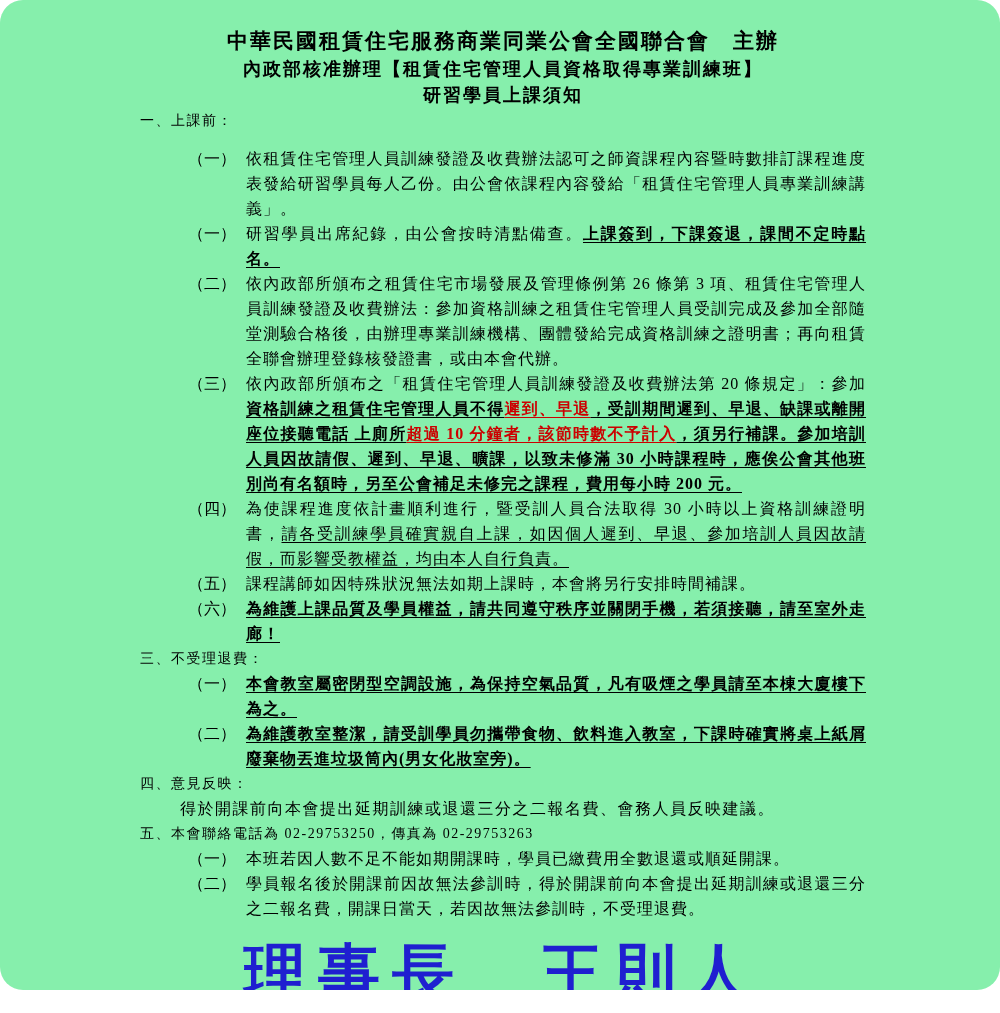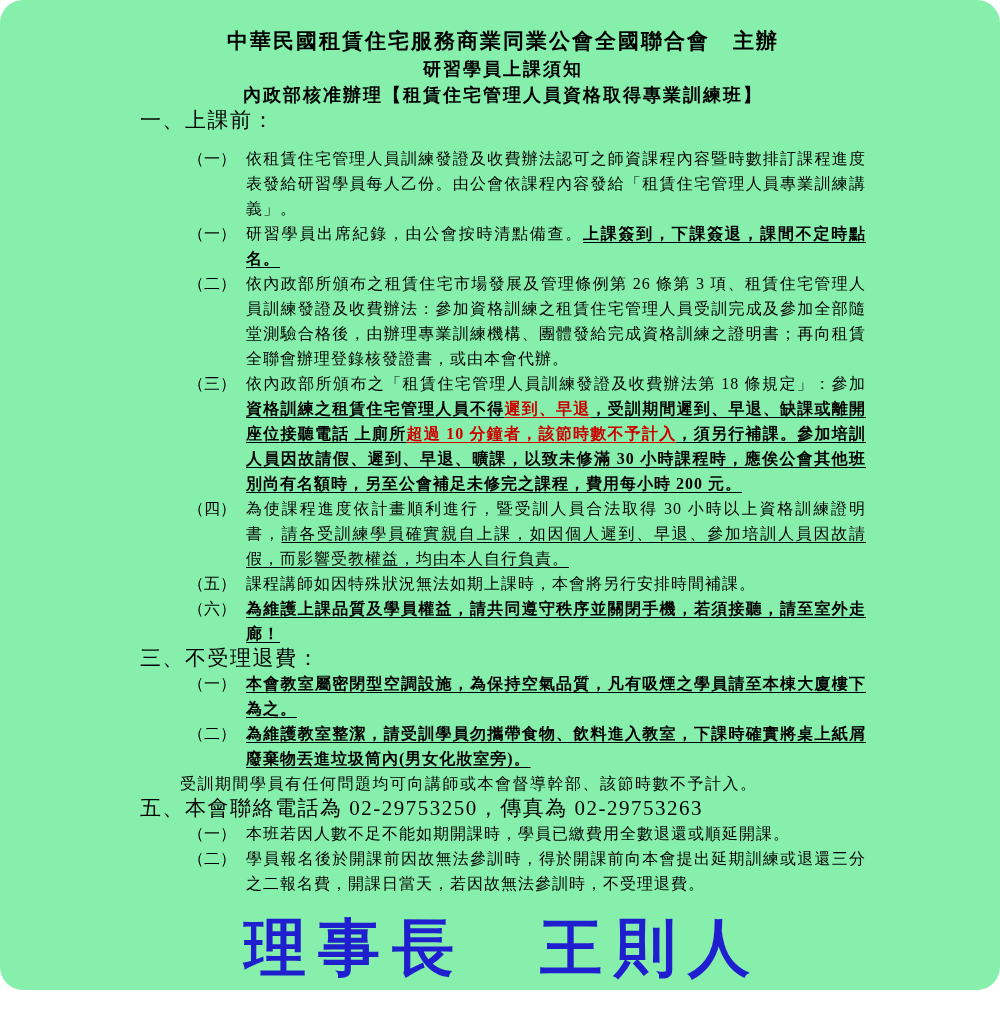--- a/index.html
+++ b/index.html
@@ -30,21 +30,21 @@
   }
   .t1 {
     font-size: 21px;
     line-height: 30px;
   }
   .t2 {
     font-size: 18px;
     line-height: 26px;
   }
   .section-heading {
-    font-size: 21px;
+    font-size: 14px;
     line-height: 25px;
     letter-spacing: 1.5px;
     white-space: nowrap;
   }
   .vgap { height: 13px; }
   .item {
     display: flex;
     font-size: 16px;
     line-height: 25px;
     margin-left: 48px;
@@ -80,42 +80,42 @@
   }
 </style>
 </head>
 <body>
 
 <div class="page">
   <div class="content">
 
     <div class="title-block">
       <div class="title-line t1">中華民國租賃住宅服務商業同業公會全國聯合會　主辦</div>
+      <div class="title-line t2">內政部核准辦理【租賃住宅管理人員資格取得專業訓練班】</div>
       <div class="title-line t2">研習學員上課須知</div>
-      <div class="title-line t2">內政部核准辦理【租賃住宅管理人員資格取得專業訓練班】</div>
     </div>
 
     <div id="sections">
         <div class="section-heading">一、上課前：</div>
         <div class="vgap"></div>
         <div class="item">
           <span class="item-label">（一）</span>
           <span class="item-body"><span class="seg">依租賃住宅管理人員訓練發證及收費辦法認可之師資課程內容暨時數排訂課程進度表發給研習學員每人乙份。由公會依課程內容發給「租賃住宅管理人員專業訓練講義」。</span></span>
         </div>
         <div class="item">
           <span class="item-label">（一）</span>
           <span class="item-body"><span class="seg">研習學員出席紀錄，由公會按時清點備查。</span><span class="seg b u">上課簽到，下課簽退，課間不定時點名。</span></span>
         </div>
         <div class="item">
           <span class="item-label">（二）</span>
           <span class="item-body"><span class="seg">依內政部所頒布之租賃住宅市場發展及管理條例第 26 條第 3 項、租賃住宅管理人員訓練發證及收費辦法：參加資格訓練之租賃住宅管理人員受訓完成及參加全部隨堂測驗合格後，由辦理專業訓練機構、團體發給完成資格訓練之證明書；再向租賃全聯會辦理登錄核發證書，或由本會代辦。</span></span>
         </div>
         <div class="item">
           <span class="item-label">（三）</span>
-          <span class="item-body"><span class="seg">依內政部所頒布之「租賃住宅管理人員訓練發證及收費辦法第 18 條規定」：參加</span><span class="seg b u">資格訓練之租賃住宅管理人員不得</span><span class="seg b u r">遲到、早退</span><span class="seg b u">，受訓期間遲到、早退、缺課或離開座位接聽電話 上廁所</span><span class="seg b u r">超過 10 分鐘者，該節時數不予計入</span><span class="seg b u">，須另行補課。參加培訓人員因故請假、遲到、早退、曠課，以致未修滿 30 小時課程時，應俟公會其他班別尚有名額時，另至公會補足未修完之課程，費用每小時 200 元。</span></span>
+          <span class="item-body"><span class="seg">依內政部所頒布之「租賃住宅管理人員訓練發證及收費辦法第 20 條規定」：參加</span><span class="seg b u">資格訓練之租賃住宅管理人員不得</span><span class="seg b u r">遲到、早退</span><span class="seg b u">，受訓期間遲到、早退、缺課或離開座位接聽電話 上廁所</span><span class="seg b u r">超過 10 分鐘者，該節時數不予計入</span><span class="seg b u">，須另行補課。參加培訓人員因故請假、遲到、早退、曠課，以致未修滿 30 小時課程時，應俟公會其他班別尚有名額時，另至公會補足未修完之課程，費用每小時 200 元。</span></span>
         </div>
         <div class="item">
           <span class="item-label">（四）</span>
           <span class="item-body"><span class="seg">為使課程進度依計畫順利進行，暨受訓人員合法取得 30 小時以上資格訓練證明書，</span><span class="seg u">請各受訓練學員確實親自上課，如因個人遲到、早退、參加培訓人員因故請假，而影響受教權益，均由本人自行負責。</span></span>
         </div>
         <div class="item">
           <span class="item-label">（五）</span>
           <span class="item-body"><span class="seg">課程講師如因特殊狀況無法如期上課時，本會將另行安排時間補課。</span></span>
         </div>
         <div class="item">
@@ -124,21 +124,22 @@
         </div>
         <div class="section-heading">三、不受理退費：</div>
         <div class="item">
           <span class="item-label">（一）</span>
           <span class="item-body"><span class="seg b u">本會教室屬密閉型空調設施，為保持空氣品質，凡有吸煙之學員請至本棟大廈樓下為之。</span></span>
         </div>
         <div class="item">
           <span class="item-label">（二）</span>
           <span class="item-body"><span class="seg b u">為維護教室整潔，請受訓學員勿攜帶食物、飲料進入教室，下課時確實將桌上紙屑廢棄物丟進垃圾筒內(男女化妝室旁)。</span></span>
         </div>
-        <div class="note-line">受訓期間學員有任何問題均可向講師或本會督導幹部、該節時數不予計入。</div>
+        <div class="section-heading">四、意見反映：</div>
+        <div class="note-line">得於開課前向本會提出延期訓練或退還三分之二報名費、會務人員反映建議。</div>
         <div class="section-heading">五、本會聯絡電話為 02-29753250，傳真為 02-29753263</div>
         <div class="item">
           <span class="item-label">（一）</span>
           <span class="item-body"><span class="seg">本班若因人數不足不能如期開課時，學員已繳費用全數退還或順延開課。</span></span>
         </div>
         <div class="item">
           <span class="item-label">（二）</span>
           <span class="item-body"><span class="seg">學員報名後於開課前因故無法參訓時，得於開課前向本會提出延期訓練或退還三分之二報名費，開課日當天，若因故無法參訓時，不受理退費。</span></span>
         </div>
       </div>

